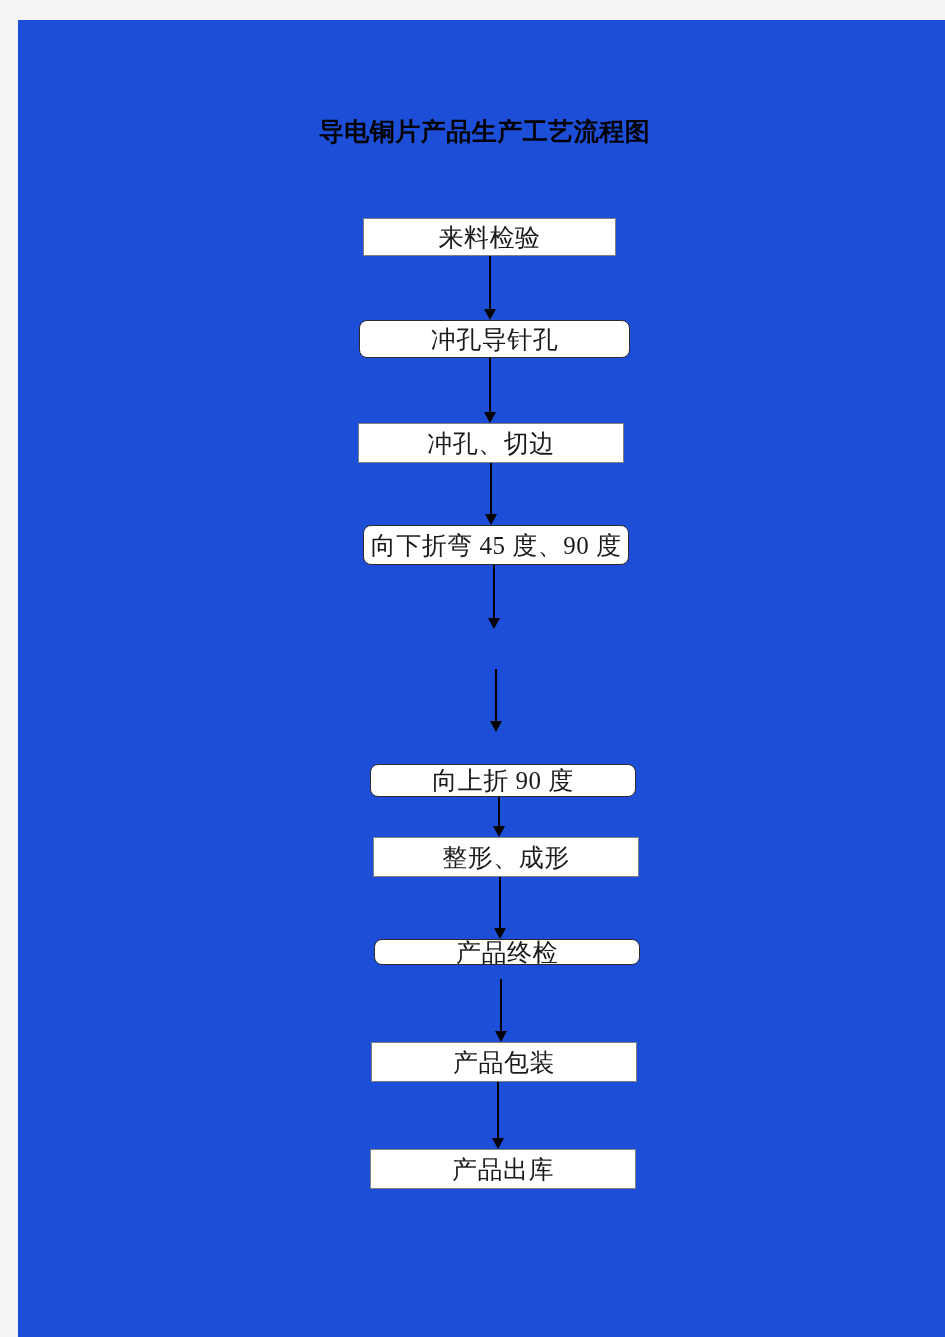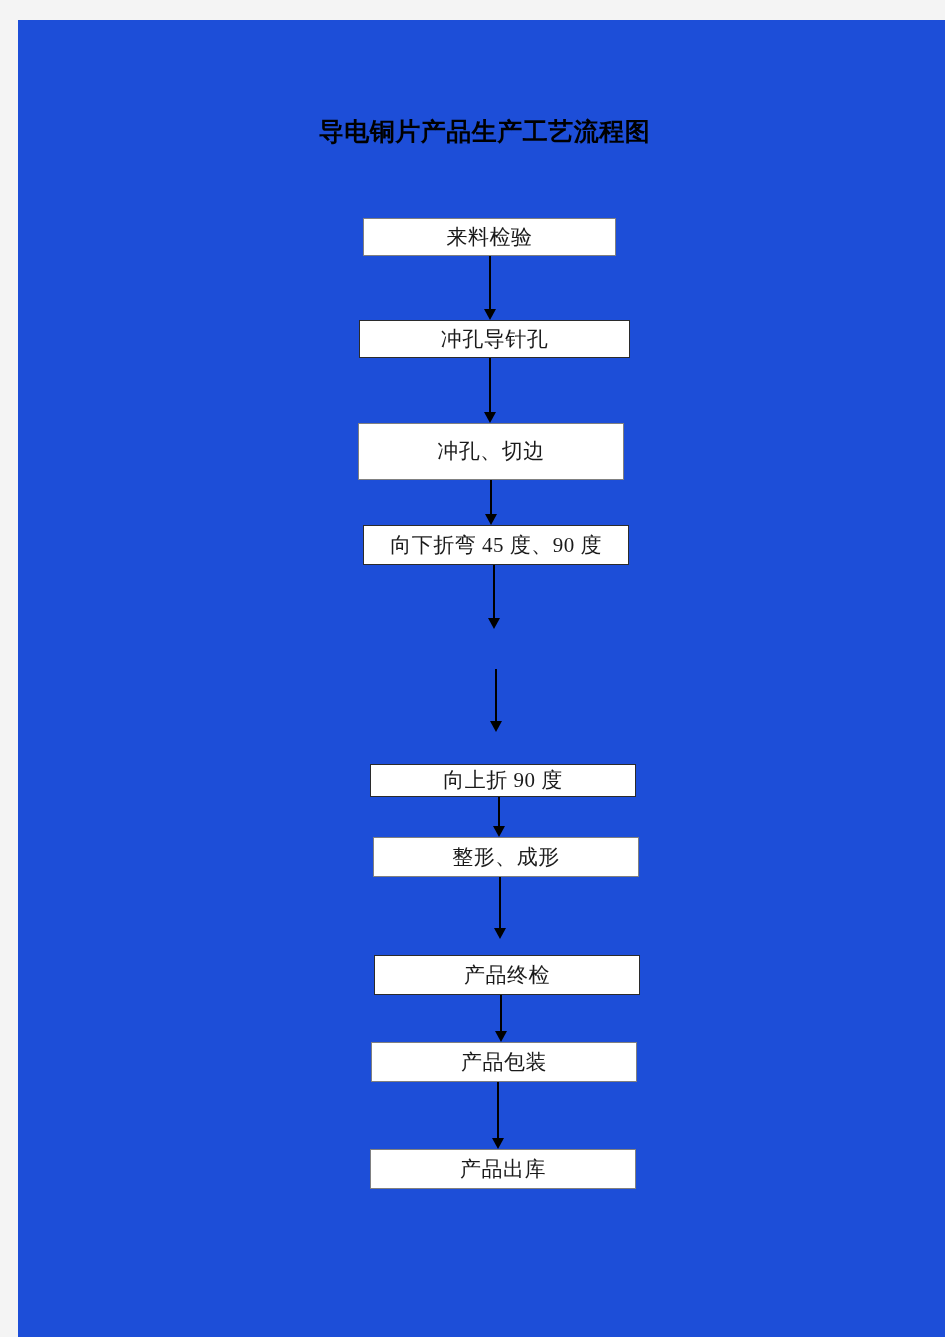--- a/index.html
+++ b/index.html
@@ -47,24 +47,25 @@
     box-sizing: border-box;
     background: #ffffff;
     border: 1.6px solid #808080;
     display: flex;
     align-items: center;
     justify-content: center;
   }
   .node.dark {
     border-color: #2b2b2b;
     border-width: 1.8px;
+    border-radius: 8px;
   }
   .node-label {
     font-family: "Liberation Serif", "DejaVu Serif", serif;
-    font-size: 21px;
+    font-size: 25px;
     line-height: 1;
     color: #1a1a1a;
     white-space: nowrap;
     letter-spacing: 0.5px;
   }
   .connector {
     position: absolute;
     width: 0;
   }
   .connector .stem {
@@ -130,33 +131,33 @@
       <div class="connector" style="left: 480px; top: 1062px; height: 67px;">
         <div class="stem" style="height: 58px;"></div>
         <div class="head"></div>
       </div>
       <div class="node" style="left: 345px; top: 198px; width: 253px; height: 38px;">
         <span class="node-label">来料检验</span>
       </div>
       <div class="node dark" style="left: 341px; top: 300px; width: 271px; height: 38px;">
         <span class="node-label">冲孔导针孔</span>
       </div>
-      <div class="node" style="left: 340px; top: 403px; width: 266px; height: 57px;">
+      <div class="node" style="left: 340px; top: 403px; width: 266px; height: 40px;">
         <span class="node-label">冲孔、切边</span>
       </div>
       <div class="node dark" style="left: 345px; top: 505px; width: 266px; height: 40px;">
         <span class="node-label">向下折弯 45 度、90 度</span>
       </div>
       <div class="node dark" style="left: 352px; top: 744px; width: 266px; height: 33px;">
         <span class="node-label">向上折 90 度</span>
       </div>
       <div class="node" style="left: 355px; top: 817px; width: 266px; height: 40px;">
         <span class="node-label">整形、成形</span>
       </div>
-      <div class="node dark" style="left: 356px; top: 919px; width: 266px; height: 40px; margin-top: 16px;">
+      <div class="node dark" style="left: 356px; top: 919px; width: 266px; height: 26px;">
         <span class="node-label">产品终检</span>
       </div>
       <div class="node" style="left: 353px; top: 1022px; width: 266px; height: 40px;">
         <span class="node-label">产品包装</span>
       </div>
       <div class="node" style="left: 352px; top: 1129px; width: 266px; height: 40px;">
         <span class="node-label">产品出库</span>
       </div>
     </div>
 

